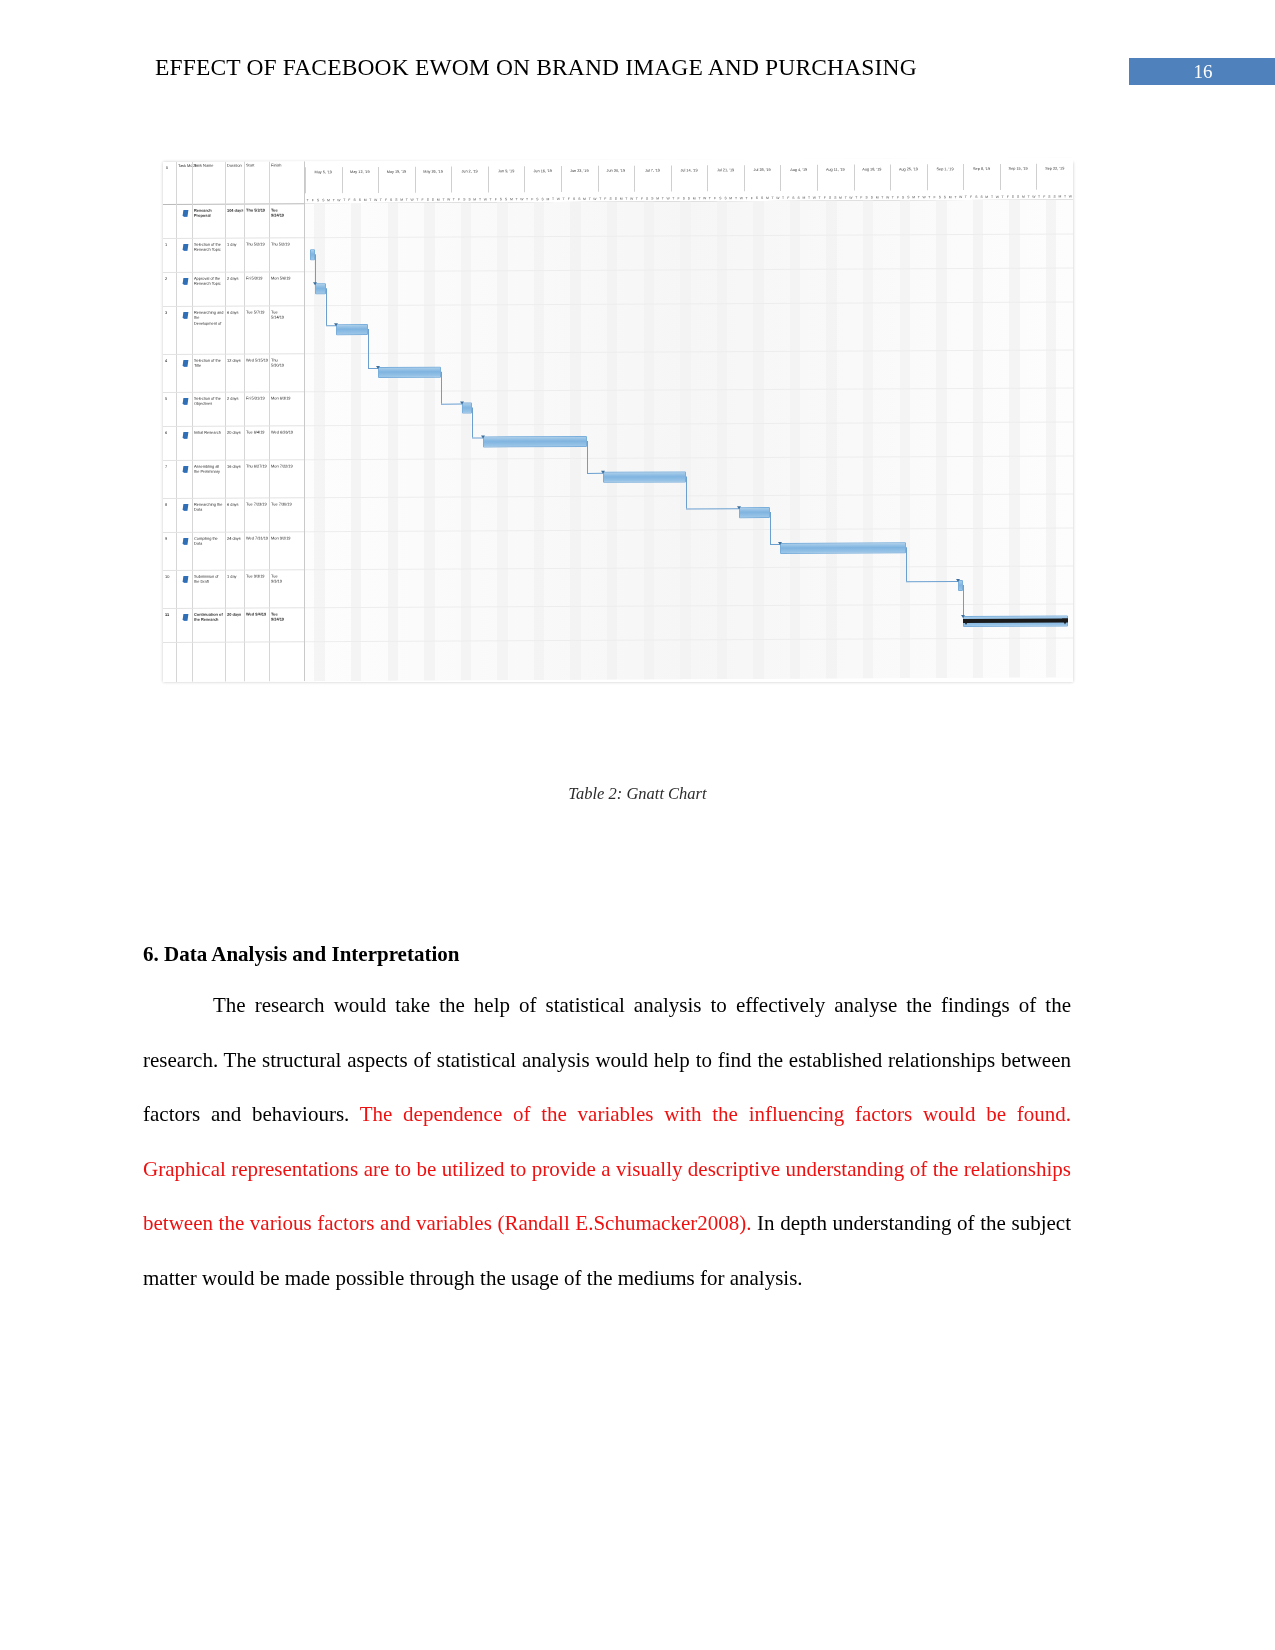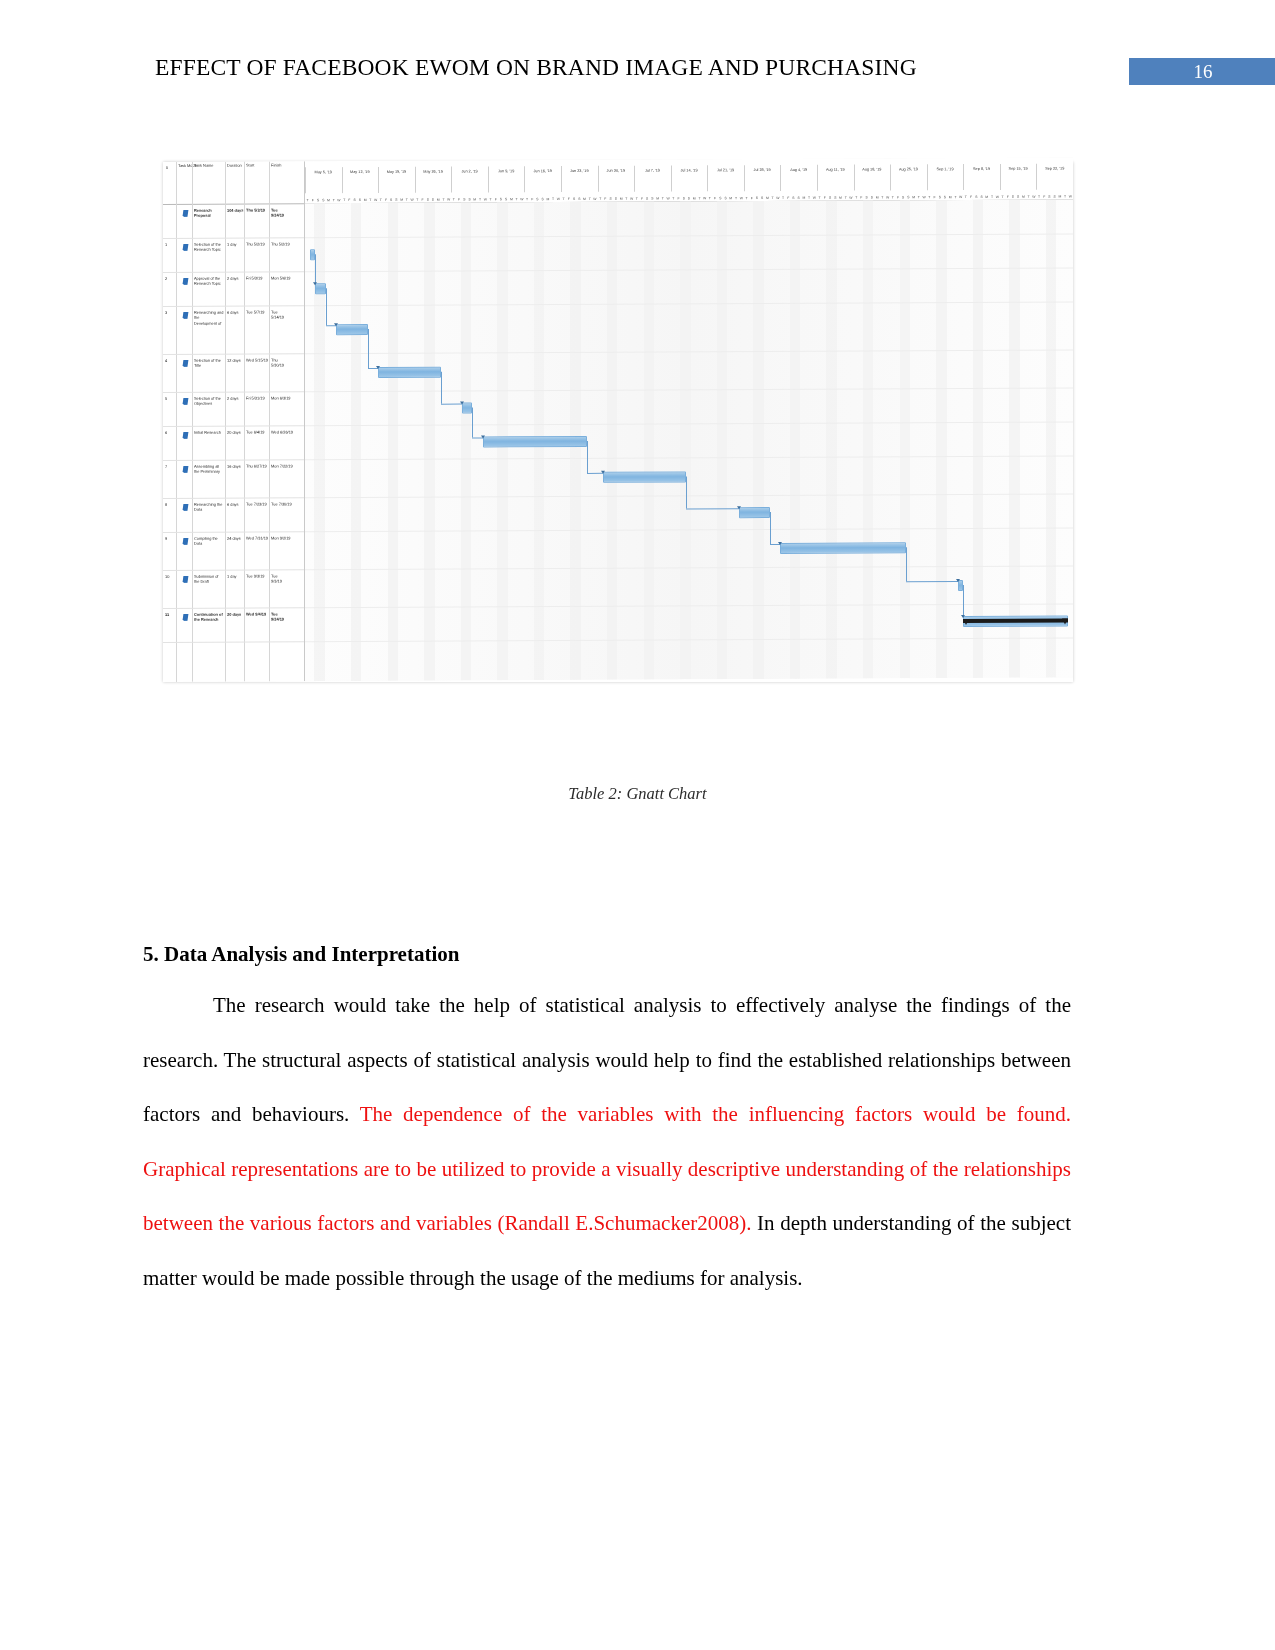--- a/index.html
+++ b/index.html
@@ -679,19 +679,19 @@
           <div class="link h" style="left: 658.286px; top: 417px; width: 0px;"></div>
           <div class="arrow" style="left: 656.286px; top: 415px;"></div>
         </div>
     </div>
 
   </div>
 </div>
 
 <div class="caption">Table 2: Gnatt Chart</div>
 
-<h2 class="section-heading">5. Data Analysis and Interpretation</h2>
+<h2 class="section-heading">6. Data Analysis and Interpretation</h2>
 
 <div class="body-block">
   <p>
     <span class="indent"></span><span>The research would take the help of statistical analysis to effectively analyse the findings of the research. The structural aspects of statistical analysis would help to find the established relationships between factors and behaviours. </span><span class="red">The dependence of the variables with the influencing factors would be found. Graphical representations are to be utilized to provide a visually descriptive understanding of the relationships between the various factors and variables (Randall E.Schumacker2008).</span><span> In depth understanding of the subject matter would be made possible through the usage of the mediums for analysis.</span>
   </p>
 </div>
 
 </body></html>

